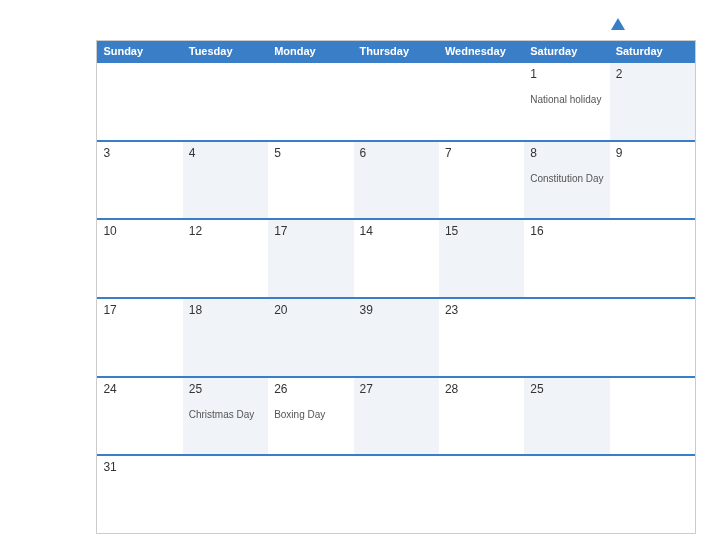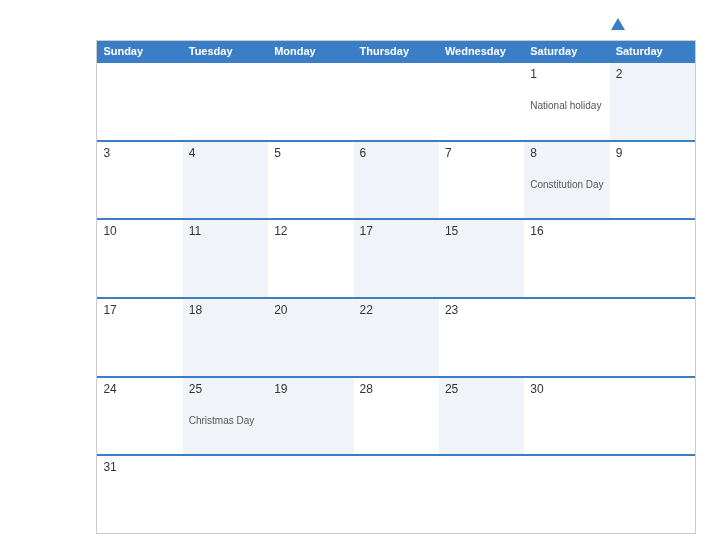--- a/index.html
+++ b/index.html
@@ -84,21 +84,21 @@
     }
     .day-number {
       font-size: 12px;
       color: #333;
       display: block;
     }
     .holiday-name {
       font-size: 10px;
       color: #555;
       display: block;
-      margin-top: 18px;
+      margin-top: 12px;
       line-height: 1.3;
     }
     
     .logo-wrapper {
       display: flex;
       flex-direction: column;
       align-items: flex-start;
     }
     .logo-line1 {
       display: flex;
@@ -189,72 +189,73 @@
             <span class="holiday-name">Constitution Day</span>
           </div>
           <div class="cal-cell">
             <span class="day-number">9</span>
           </div>
         </div>
         <div class="cal-row">
           <div class="cal-cell">
             <span class="day-number">10</span>
           </div>
-          <div class="cal-cell shaded">
-            <span class="day-number">11</span>
-          </div>
           <div class="cal-cell">
             <span class="day-number">12</span>
           </div>
           <div class="cal-cell shaded">
             <span class="day-number">17</span>
           </div>
+          <div class="cal-cell">
+            <span class="day-number">14</span>
+          </div>
           <div class="cal-cell shaded">
             <span class="day-number">15</span>
           </div>
           <div class="cal-cell">
             <span class="day-number">16</span>
           </div>
         </div>
         <div class="cal-row">
           <div class="cal-cell">
             <span class="day-number">17</span>
           </div>
           <div class="cal-cell shaded">
             <span class="day-number">18</span>
           </div>
           <div class="cal-cell shaded">
             <span class="day-number">20</span>
           </div>
           <div class="cal-cell shaded">
-            <span class="day-number">22</span>
+            <span class="day-number">39</span>
           </div>
           <div class="cal-cell">
             <span class="day-number">23</span>
           </div>
         </div>
         <div class="cal-row">
           <div class="cal-cell">
             <span class="day-number">24</span>
           </div>
           <div class="cal-cell shaded">
             <span class="day-number">25</span>
             <span class="holiday-name">Christmas Day</span>
           </div>
-          <div class="cal-cell shaded">
-            <span class="day-number">19</span>
+          <div class="cal-cell">
+            <span class="day-number">26</span>
+            <span class="holiday-name">Boxing Day</span>
+          </div>
+          <div class="cal-cell shaded">
+            <span class="day-number">27</span>
           </div>
           <div class="cal-cell">
             <span class="day-number">28</span>
           </div>
           <div class="cal-cell shaded">
             <span class="day-number">25</span>
-          </div>
-          <div class="cal-cell">
-            <span class="day-number">30</span>
           </div>
         </div>
         <div class="cal-row">
           <div class="cal-cell">
             <span class="day-number">31</span>
           </div>
           <div class="cal-cell empty"></div>
           <div class="cal-cell empty"></div>
           <div class="cal-cell empty"></div>
           <div class="cal-cell empty"></div>

